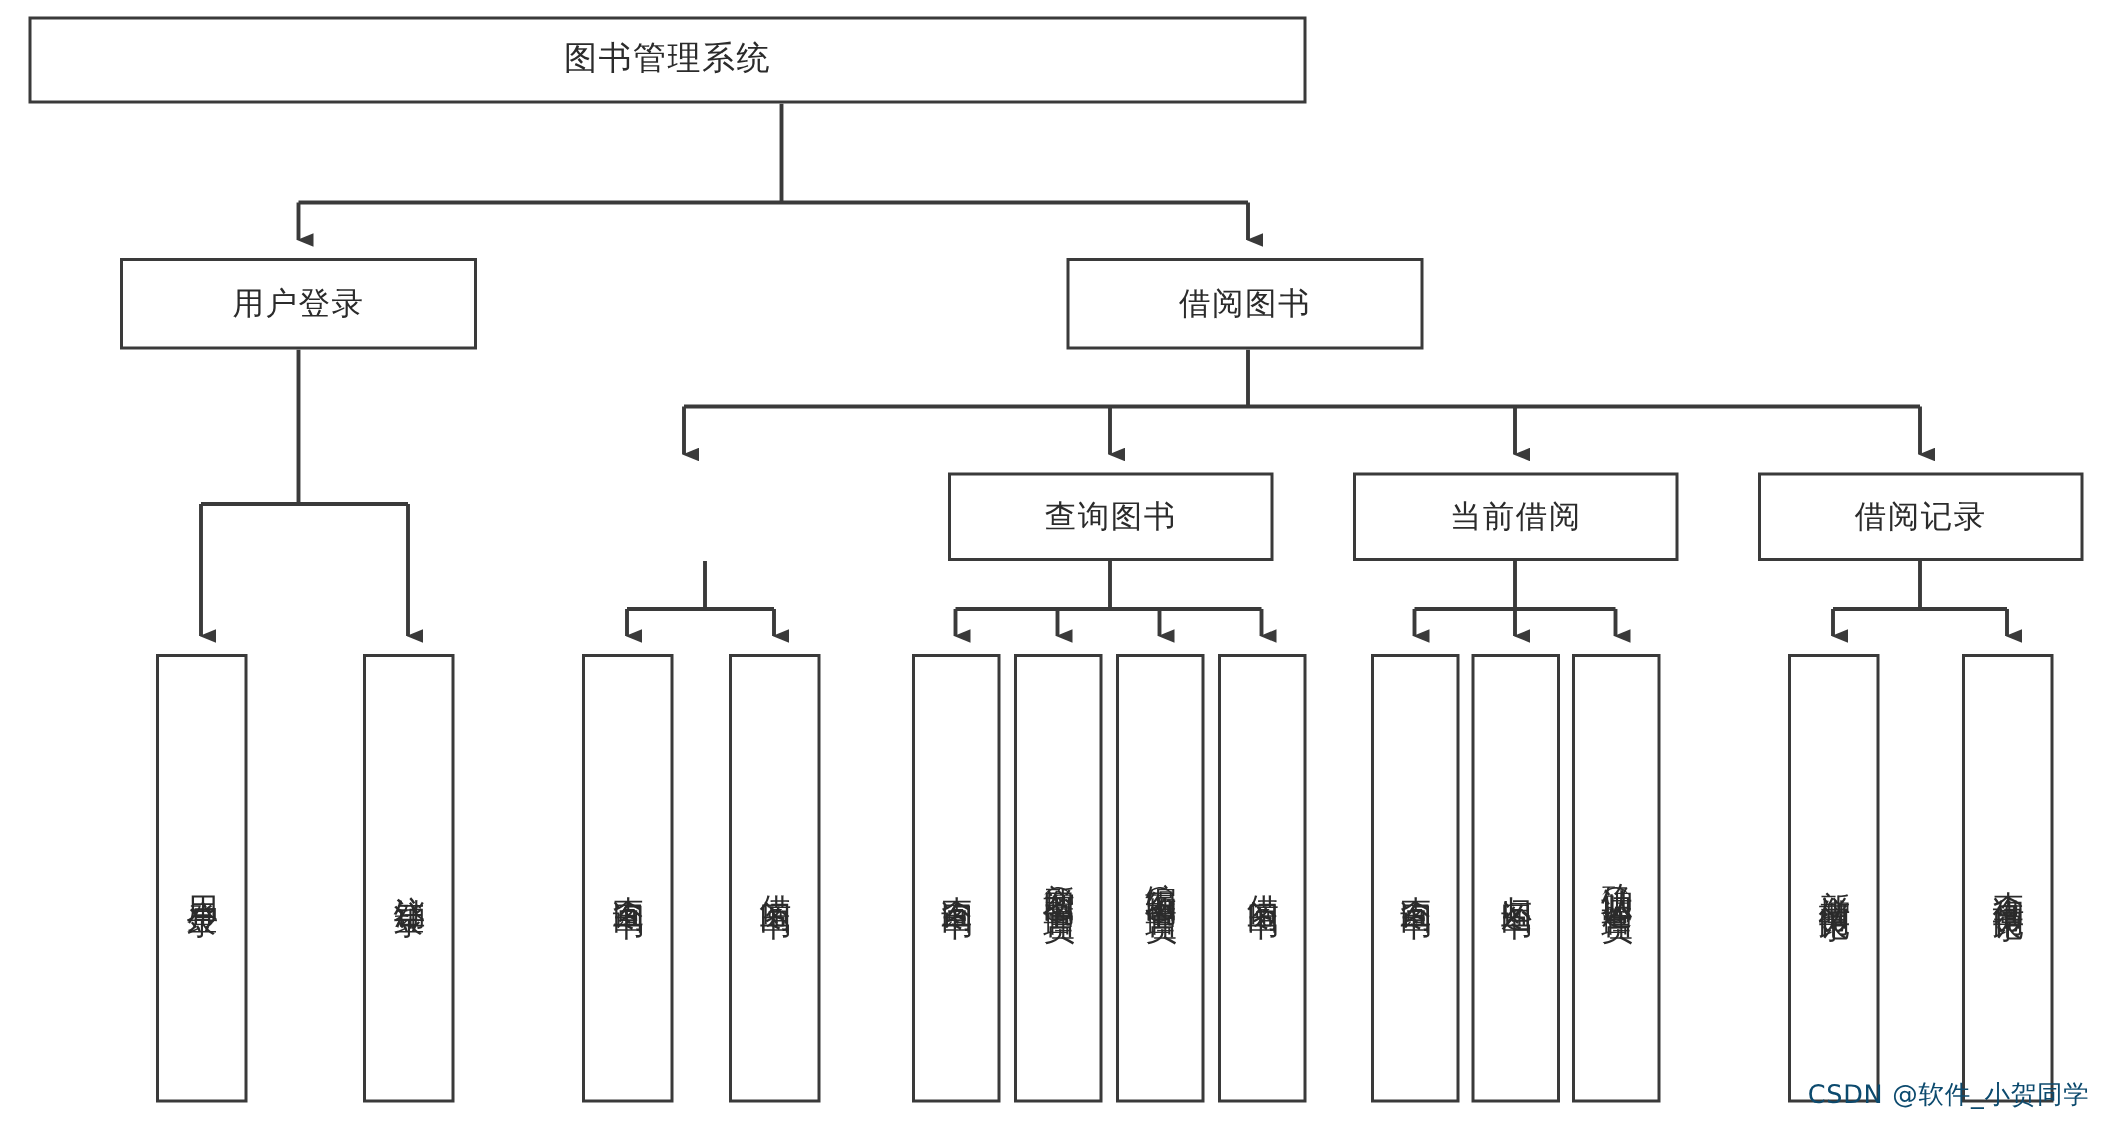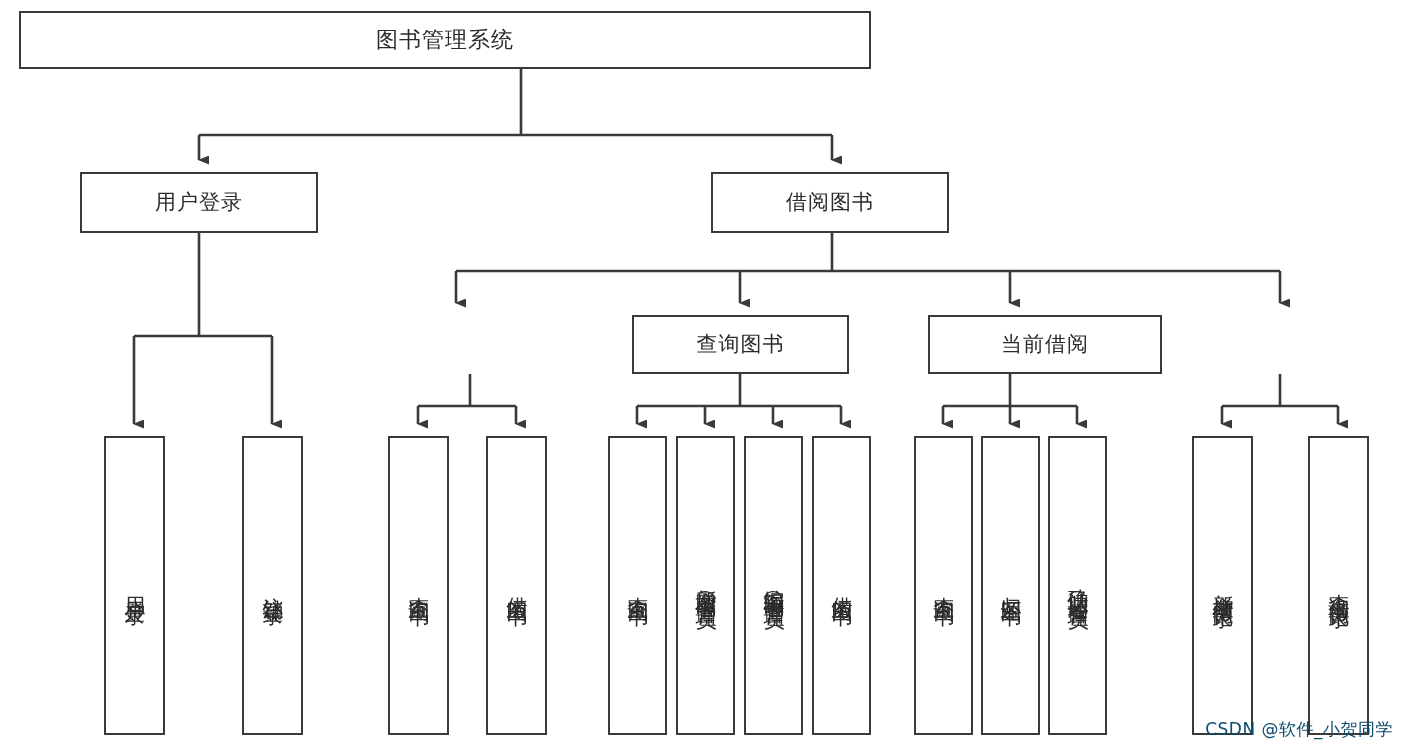--- a/index.html
+++ b/index.html
@@ -137,24 +137,27 @@
 
   <div class="node horizontal" style="left:711px; top:172px; width:238px; height:61px;">
     <span class="label">借阅图书</span>
   </div>
 
 
   <div class="node horizontal" style="left:632px; top:315px; width:217px; height:59px;">
     <span class="label">查询图书</span>
   </div>
 
-  <div class="node horizontal" style="left:928px; top:315px; width:234px; height:59px;">
+  <div class="node horizontal" style="left:902px; top:315px; width:217px; height:59px;">
     <span class="label">当前借阅</span>
   </div>
 
+  <div class="node horizontal" style="left:1172px; top:315px; width:217px; height:59px;">
+    <span class="label">借阅记录</span>
+  </div>
 
   <div class="node vertical" style="left:104px; top:436px; width:61px; height:299px;">
     <span class="label">用户登录</span>
   </div>
 
   <div class="node vertical" style="left:242px; top:436px; width:61px; height:299px;">
     <span class="label">注销登录</span>
   </div>
 
   <div class="node vertical" style="left:388px; top:436px; width:61px; height:299px;">

